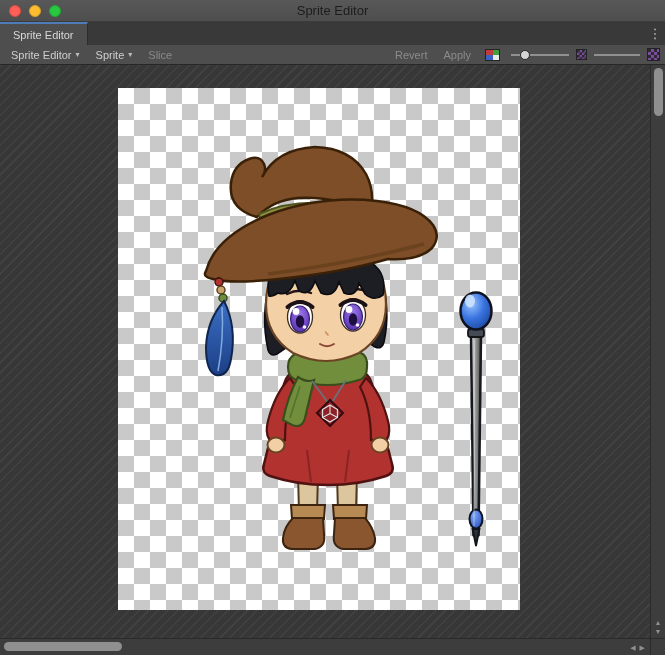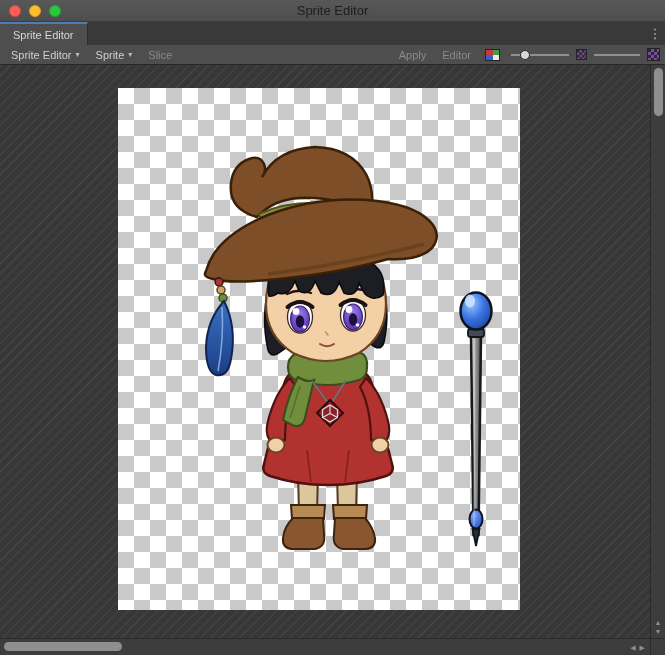--- a/index.html
+++ b/index.html
@@ -167,24 +167,24 @@
       <span>Sprite</span>
       <span class="caret">▾</span>
     </button>
     <button class="tb-btn disabled">
       <span>Slice</span>
     </button>
 
     <div class="tb-spacer"></div>
 
     <button class="tb-btn disabled">
+      <span>Revert</span>
+    </button>
+    <button class="tb-btn disabled">
       <span>Apply</span>
-    </button>
-    <button class="tb-btn disabled">
-      <span>Editor</span>
     </button>
 
     <span class="rgbicon">
       <i class="q1"></i>
         <i class="q2"></i>
         <i class="q3"></i>
         <i class="q4"></i>
     </span>
 
     <span class="slider zoom">

